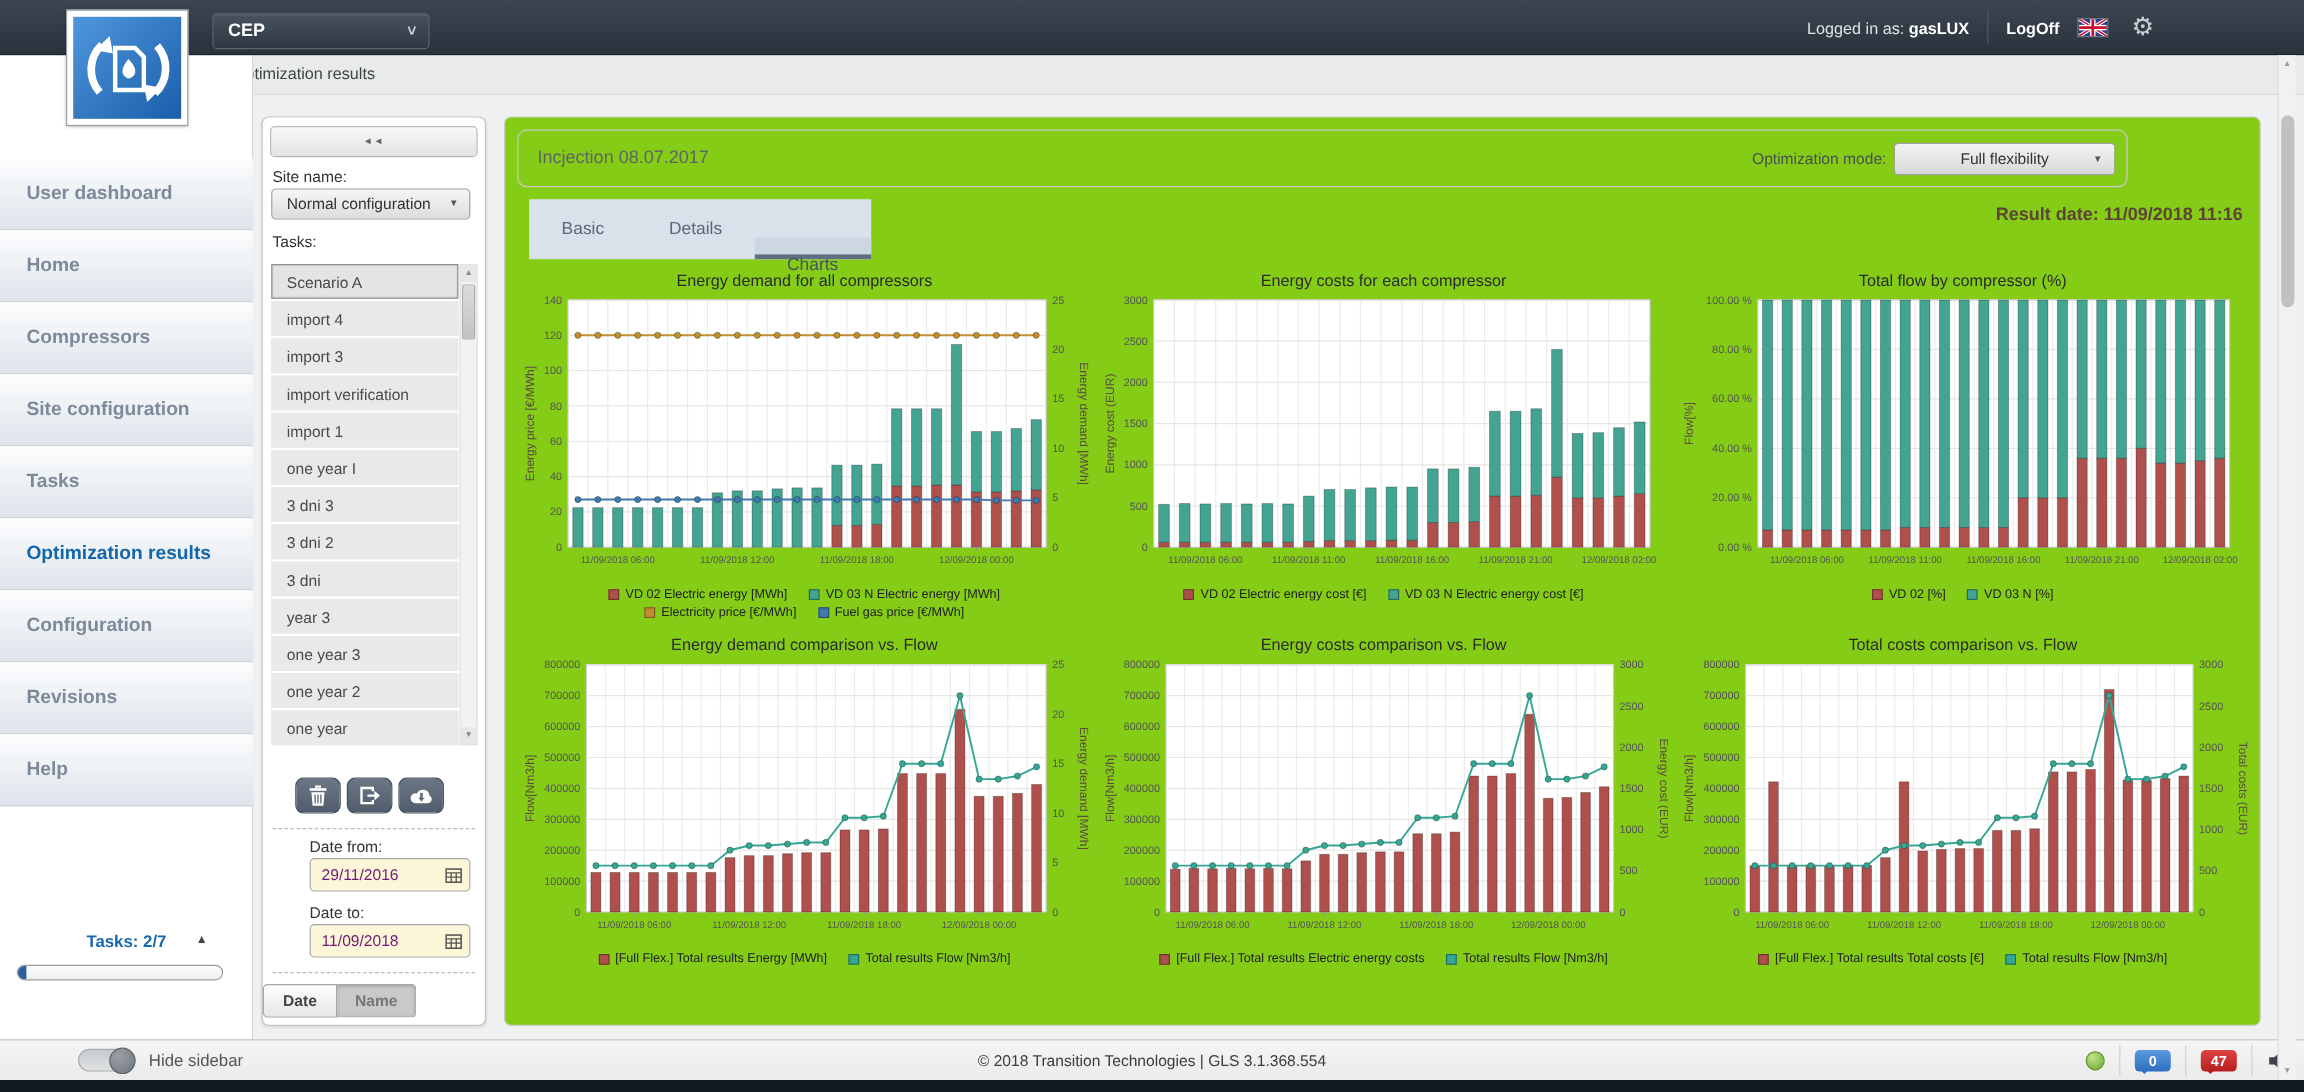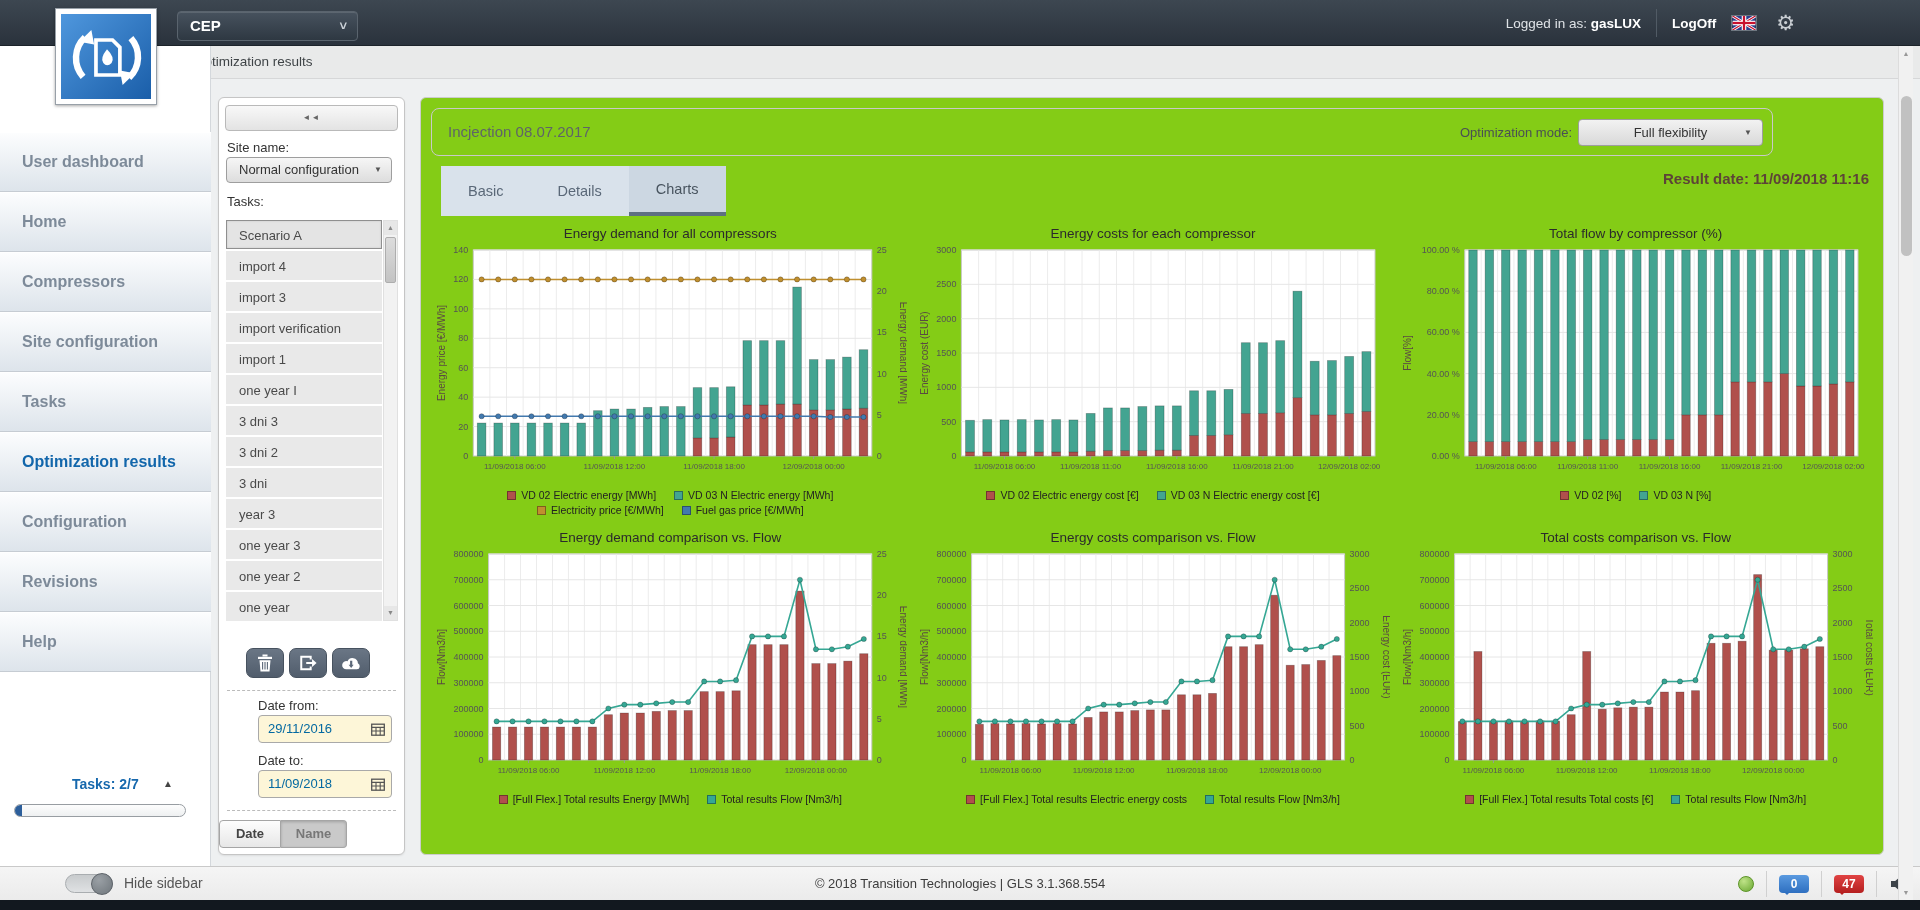--- a/index.html
+++ b/index.html
@@ -83,42 +83,42 @@
   .tscroll { position:absolute; left:164px; top:122px; width:15px; height:401px; background:#f2f2f2; border:1px solid #e0e0e0; }
   .tscroll .arr { position:absolute; left:0; width:13px; height:14px; text-align:center; font-size:7px; color:#888;
     line-height:14px; background:#e7e7e7; cursor:pointer; }
   .tscroll .thumb { position:absolute; left:1px; top:16px; width:11px; height:46px; border:1px solid #adadad; border-radius:2px;
     background:linear-gradient(#dcdcdc,#c3c3c3); cursor:pointer; }
   .act-btns { position:absolute; left:0; right:8px; top:550px; display:flex; justify-content:center; gap:5px; }
   .act-btn { width:38px; height:30px; border-radius:7px; border:1px solid #47525f; cursor:pointer;
     background:linear-gradient(#6a7685,#515d6c); display:flex; align-items:center; justify-content:center; }
   .dashed { position:absolute; left:8px; right:8px; border-top:1px dashed #bbb; }
   .dinput { position:absolute; left:39px; width:134px; height:28px; background:#fdf6d8; border:1px solid #a9a9a9;
-    border-radius:4px; font-size:13px; color:#0369a1; line-height:26px; padding-left:9px; }
+    border-radius:4px; font-size:13px; color:#701a75; line-height:26px; padding-left:9px; }
   .cal { position:absolute; right:6px; top:7px; cursor:pointer; }
   .sort-btns { position:absolute; left:0; right:8px; top:722px; display:flex; justify-content:flex-start; }
   .sort-btn { height:28px; line-height:26px; font-size:13px; font-weight:bold; text-align:center; cursor:pointer; }
   .sort-date { width:62px; color:#444; background:linear-gradient(#fdfdfd,#e7e7e7); border:1px solid #a5a5a5;
     border-radius:4px 0 0 4px; }
   .sort-name { width:66px; color:#777; background:#c9c9c9; border:1px solid #a5a5a5; border-left:none;
     border-radius:0 4px 4px 0; box-shadow:inset 0 1px 3px rgba(0,0,0,.2); }
 
   
   .main-card { position:absolute; left:420px; top:97px; width:1464px; height:758px; background:#84cc16;
     border:1px solid #cccccc; border-radius:6px; z-index:5; }
   .title-box { position:absolute; left:10px; top:10px; width:1342px; height:48px; border:1px solid #c9c9c9; border-radius:8px; }
   .inj-title { position:absolute; left:16px; top:0; line-height:46px; font-size:15px; color:#5f6468; }
   .mode-wrap { position:absolute; right:9px; top:10px; display:flex; align-items:center; gap:6px; }
   .mode-label { font-size:13px; color:#4a4f54; }
   .mode-drop { position:relative; width:185px; height:27px; border:1px solid #9e9e9e; border-radius:4px;
     background:linear-gradient(#f2f2f2,#d9d9d9); font-size:13px; color:#333; text-align:center; line-height:25px; cursor:pointer; }
   .mode-drop .chev { position:absolute; right:10px; top:0; font-size:8px; color:#555; }
   .tabs { position:absolute; left:20px; top:68px; height:50px; display:flex; background:#d9e2eb; }
   .tab { padding:0 27px; line-height:50px; font-size:14.5px; color:#5a6878; cursor:pointer; }
-  .tab.active { background:#ccd7e2; color:#48545f; border-bottom:4px solid #5e7082; line-height:46px; }
+  .tab.active { background:#ccd7e2; color:#48545f; border-bottom:4px solid #5e7082; line-height:46px;margin-top:32px; }
   .result-date { position:absolute; right:14px; top:72px; font-size:15px; font-weight:bold; color:#5d4437; }
   .charts-grid { position:absolute; left:12px; top:128px; width:1440px; display:grid;
     grid-template-columns:repeat(3,1fr); column-gap:8px; row-gap:14px; }
   .chart-card { display:flex; flex-direction:column; align-items:center; }
   .chart-title { font-size:13.5px; color:#2b2b2b; margin-bottom:1px; }
   .legend { display:flex; flex-wrap:wrap; justify-content:center; gap:3px 18px; margin-top:3px; }
   .legend.wrap { max-width:440px; }
   .legend-item { display:flex; align-items:center; gap:5px; font-size:10.5px; color:#222; }
   .legend-sq { width:9px; height:9px; border:1px solid rgba(0,0,0,.35); display:inline-block; }
 

